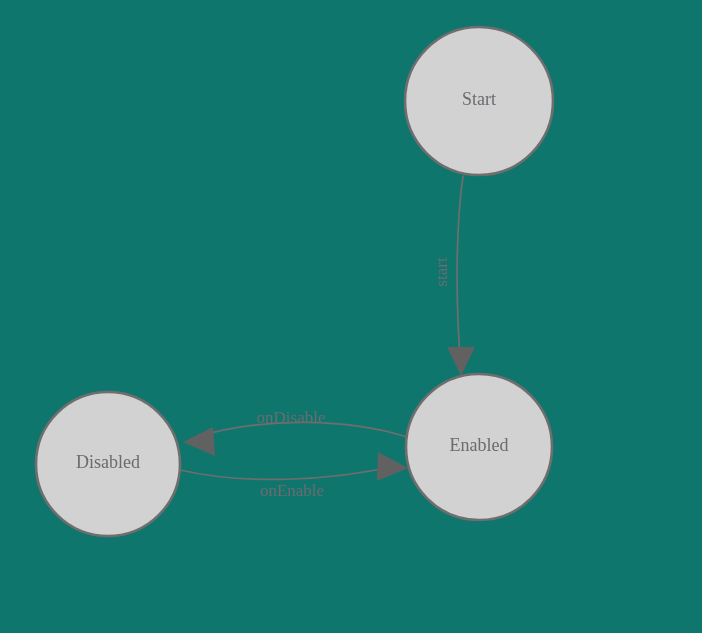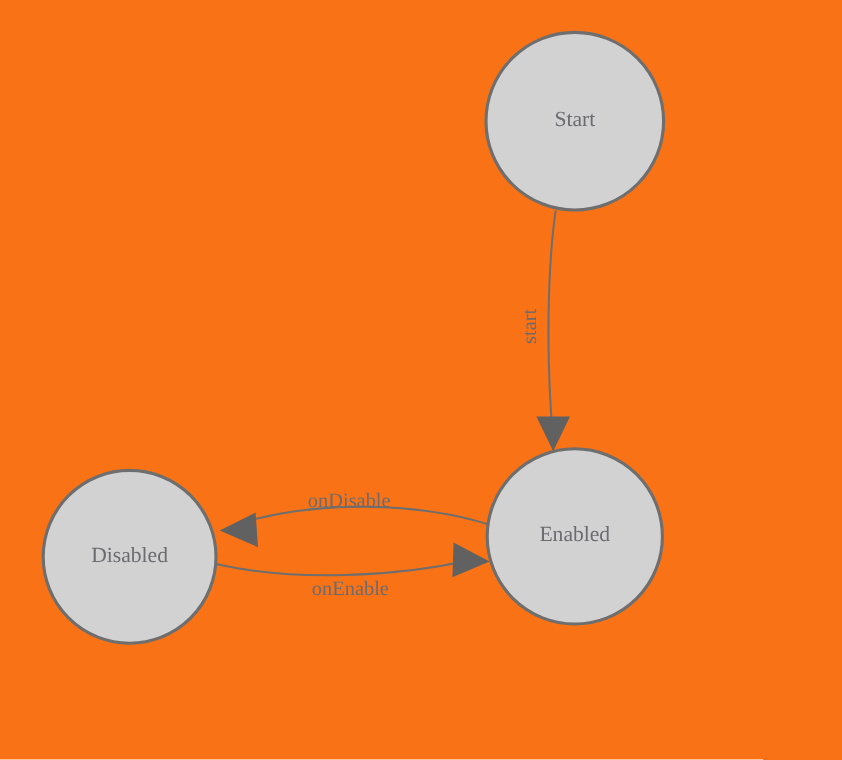--- a/index.html
+++ b/index.html
@@ -51,21 +51,21 @@
     fill: #6b6b70;
     font-family: "Liberation Serif", serif;
     font-size: 17px;
     text-anchor: middle;
     dominant-baseline: middle;
   }
 </style>
 </head>
 <body>
 
-<div id="canvas" style="background: #f97316;">
+<div id="canvas" style="background: #0f766e;">
 
   <svg id="diagram-svg" viewBox="0 0 702 633">
 
     <g>
 
       <g>
         <path class="edge-path" d="M 463 176 C 456 225 455 300 461 368" stroke="#6e6e6e"></path>
         <path class="arrow-head" d="M 461 376 L 447 347 L 475 347 Z" fill="#616161"></path>
       </g>
 

